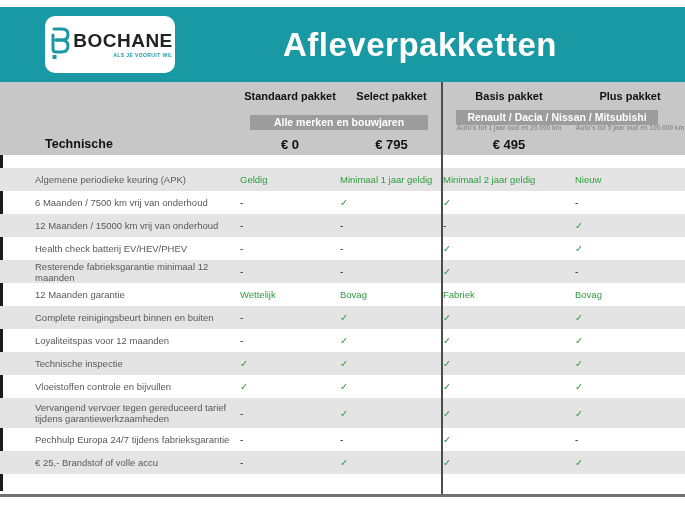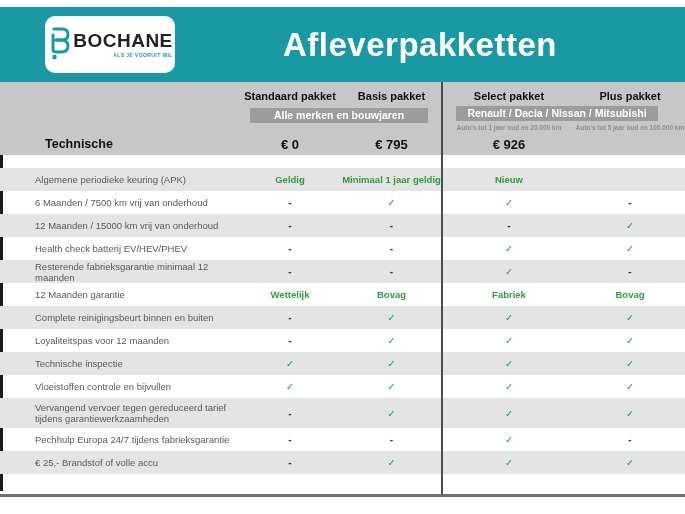--- a/index.html
+++ b/index.html
@@ -26,37 +26,37 @@
   
   .cols{display:grid;grid-template-columns:240px 100px 103px 132px 110px;align-items:center;}
   .thead{background:#C7C7C7;height:73px;padding-top:0;}
   .r-names{height:22px;}
   .r-names .pkg{font-size:11px;font-weight:bold;color:#111;text-align:center;padding-top:6px;}
   .r-banners{height:17px;}
   .banner{
     background:#9C9C9C;color:#fff;font-weight:bold;font-size:10.5px;text-align:center;
     height:15px;line-height:15px;
   }
-  .banner-a{grid-column:2/4;margin:4px 15px 0 10px;}
+  .banner-a{grid-column:2/4;margin:11px 15px 0 10px;}
   .banner-b{grid-column:4/6;margin:0 27px 0 13px;text-align:center;}
   .r-notes{height:12px;}
   .note{font-size:6.5px;font-weight:bold;color:#8f8f8f;text-align:center;}
   .r-prices{height:22px;}
   .total-label{font-size:12.5px;font-weight:bold;color:#111;padding-left:45px;}
   .price{font-size:13px;font-weight:bold;color:#111;text-align:center;}
   
   .gap-row{height:13px;background:#fff;box-shadow:inset 3px 0 0 #1b1b1b;}
   .row{min-height:23px;}
   .row.gray{background:#E4E4E4;}
   .row.white{background:#fff;box-shadow:inset 3px 0 0 #1b1b1b;}
   .row.tall{min-height:30px;}
   .rlabel{
     font-size:9.5px;color:#585858;padding-left:35px;padding-right:8px;line-height:11px;
   }
-  .cell{text-align:center;font-size:9.5px;font-weight:bold;}
+  .cell{font-size:9.5px;font-weight:normal;}
   .cell.green{color:#2E9B3F;}
   .cell.dash{color:#333;font-size:10px;}
   .below-strip{height:17px;background:#fff;box-shadow:inset 3px 0 0 #1b1b1b;}
   
   .vdivider{position:absolute;left:441px;top:82px;width:2px;height:412px;background:#4d4d4d;}
   .bottom-line{position:absolute;left:0;top:494px;width:685px;height:3px;background:#707070;}
 </style>
 </head>
 <body>
 
@@ -78,51 +78,52 @@
         <span class="tagline">ALS JE VOORUIT WIL</span>
       </span>
     </div>
     <div class="page-title">Afleverpakketten</div>
   </div>
 
   <div class="thead">
     <div class="cols r-names">
       <div></div>
       <div class="pkg">Standaard pakket</div>
+      <div class="pkg">Select pakket</div>
       <div class="pkg">Basis pakket</div>
-      <div class="pkg">Select pakket</div>
       <div class="pkg">Plus pakket</div>
     </div>
     <div class="cols r-banners">
       <div></div>
       <div class="banner banner-a">Alle merken en bouwjaren</div>
       <div class="banner banner-b">Renault / Dacia / Nissan / Mitsubishi</div>
     </div>
     <div class="cols r-notes">
       <div></div>
       <div class="note"></div>
       <div class="note"></div>
       <div class="note">Auto's tot 1 jaar oud en 20.000 km</div>
       <div class="note">Auto's tot 5 jaar oud en 100.000 km</div>
     </div>
     <div class="cols r-prices">
       <div class="total-label">Technische</div>
       <div class="price">€ 0</div>
       <div class="price">€ 795</div>
-      <div class="price">€ 926</div>
+      <div class="price">€ 495</div>
     </div>
   </div>
 
   <div class="gap-row"></div>
 
   <div id="rows">
       <div class="cols row gray">
         <div class="rlabel">Algemene periodieke keuring (APK)</div>
         <div class="cell green">Geldig</div>
         <div class="cell green">Minimaal 1 jaar geldig</div>
+        <div class="cell green">Minimaal 2 jaar geldig</div>
         <div class="cell green">Nieuw</div>
       </div>
       <div class="cols row white">
         <div class="rlabel">6 Maanden / 7500 km vrij van onderhoud</div>
         <div class="cell dash">-</div>
         <div class="cell green">✓</div>
         <div class="cell green">✓</div>
         <div class="cell dash">-</div>
       </div>
       <div class="cols row gray">

